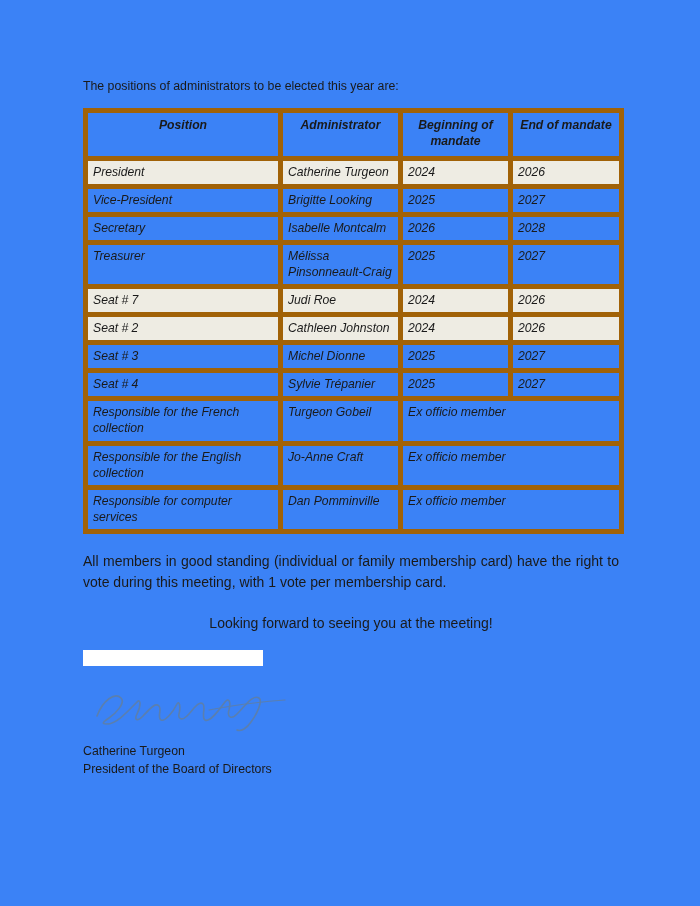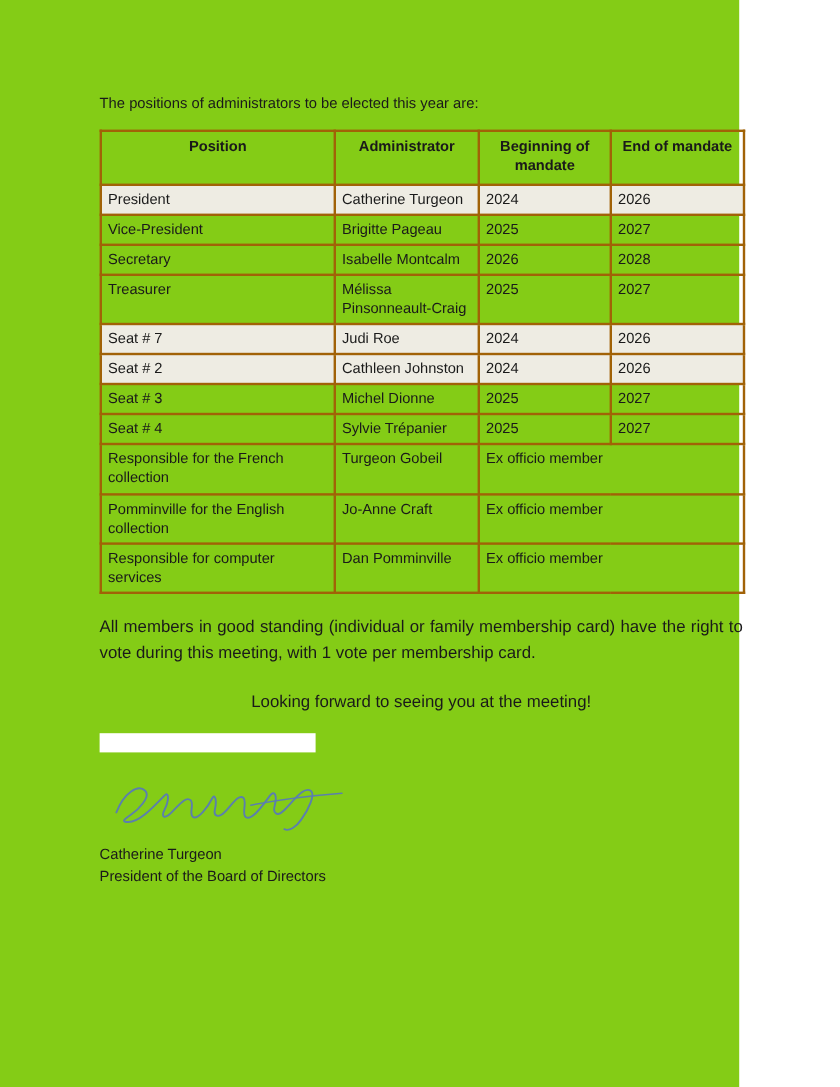--- a/index.html
+++ b/index.html
@@ -12,49 +12,50 @@
     height: 906px;
     font-family: "Liberation Sans", sans-serif;
     color: #1a1a1a;
     position: relative;
     overflow: hidden;
   }
   .page {
     position: absolute;
     left: 0;
     top: 0;
-    width: 616px;
+    width: 700px;
     height: 906px;
-    background: #84cc16;
+    background: #3b82f6;
   }
   .content {
     position: absolute;
     left: 83px;
     top: 78px;
     width: 536px;
   }
   .intro-line {
     font-size: 12.3px;
     line-height: 1.45;
     color: #1a1a1a;
     margin: 0 0 12px 0;
   }
   table.board-table {
     border-collapse: collapse;
     width: 536px;
     table-layout: fixed;
     font-size: 12.2px;
   }
   table.board-table td, table.board-table th {
-    border: 2px solid #a16207;
+    border: 5px solid #a16207;
     padding: 3px 5px 4px 5px;
     vertical-align: top;
     font-weight: normal;
     text-align: left;
     line-height: 1.32;
+    font-style: italic;
   }
   table.board-table thead th {
     text-align: center;
     font-weight: bold;
     padding-top: 5px;
     padding-bottom: 6px;
     line-height: 1.3;
   }
   .col-position { width: 195px; }
   .col-admin { width: 120px; }
@@ -125,21 +126,21 @@
       </thead>
       <tbody id="table-body">
           <tr class="shaded">
             <td>President</td>
             <td>Catherine Turgeon</td>
             <td>2024</td>
             <td>2026</td>
           </tr>
           <tr>
             <td>Vice-President</td>
-            <td>Brigitte Pageau</td>
+            <td>Brigitte Looking</td>
             <td>2025</td>
             <td>2027</td>
           </tr>
           <tr>
             <td>Secretary</td>
             <td>Isabelle Montcalm</td>
             <td>2026</td>
             <td>2028</td>
           </tr>
           <tr>
@@ -171,21 +172,21 @@
             <td>Sylvie Trépanier</td>
             <td>2025</td>
             <td>2027</td>
           </tr>
           <tr>
             <td class="justify">Responsible for the French collection</td>
             <td>Turgeon Gobeil</td>
             <td colspan="2" class="span-ex">Ex officio member</td>
           </tr>
           <tr>
-            <td>Pomminville for the English collection</td>
+            <td>Responsible for the English collection</td>
             <td>Jo-Anne Craft</td>
             <td colspan="2" class="span-ex">Ex officio member</td>
           </tr>
           <tr>
             <td class="justify">Responsible for computer services</td>
             <td>Dan Pomminville</td>
             <td colspan="2" class="span-ex">Ex officio member</td>
           </tr>
         </tbody>
     </table>

